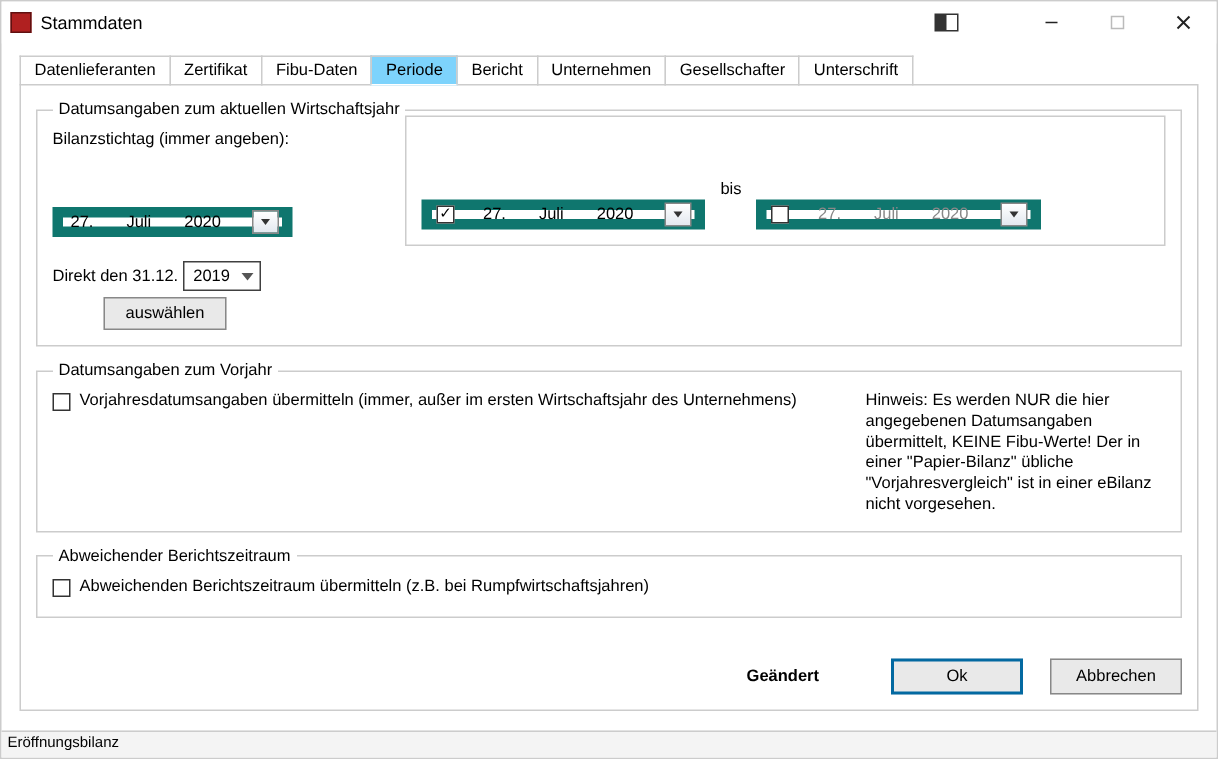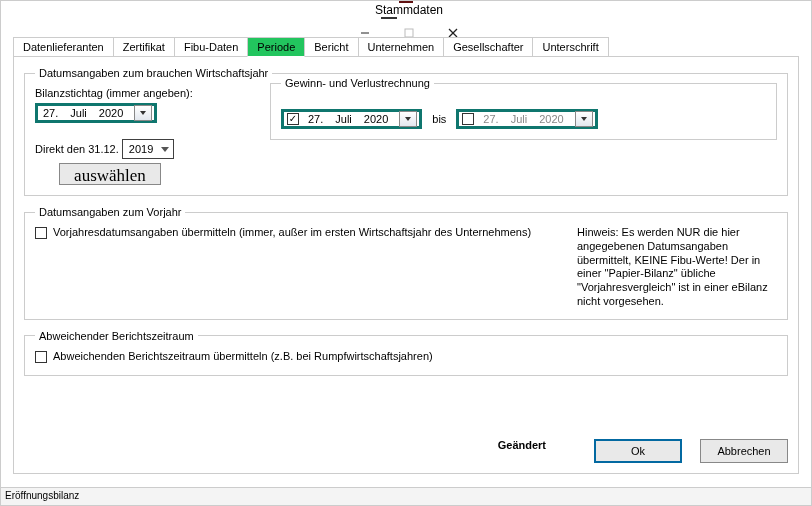--- a/index.html
+++ b/index.html
@@ -12,21 +12,20 @@
     height: 506px;
     overflow: hidden;
     border: 1px solid #ccc;
   }
   .titlebar {
     height: 28px;
     display: flex;
     align-items: center;
     padding: 0 0 0 6px;
     background: #fff;
-    flex-direction: column;
   }
   .titlebar .app-icon {
     width: 14px; height: 14px;
     background: #b02020;
     border: 1px solid #601010;
     margin-right: 6px;
   }
   .titlebar .title { flex: 1; font-size: 12px; }
   .titlebar .extra-icon {
     width: 16px; height: 12px;
@@ -62,21 +61,21 @@
     padding: 3px 9px;
     border: 1px solid #ccc;
     border-bottom: none;
     background: #fff;
     margin-right: -1px;
     cursor: default;
     color: #000;
     font-size: 11px;
   }
   .tab.active {
-    background: #22c55e;
+    background: #7dd3fc;
     position: relative;
     z-index: 2;
     border-bottom: 1px solid #fff;
   }
   .tabbody {
     border: 1px solid #ccc;
     margin-top: -1px;
     padding: 6px 10px 10px 10px;
     position: relative;
     z-index: 1;
@@ -95,25 +94,26 @@
   }
   fieldset > legend {
     font-size: 11px;
     padding: 0 4px;
   }
   .row { display: flex; align-items: flex-start; gap: 20px; }
   .label { margin-bottom: 4px; }
   .date-box {
     display: inline-flex;
     align-items: center;
-    border: 3px solid #0f766e;
+    border: 7px solid #0f766e;
     background: #fff;
     height: 20px;
     padding: 0 2px;
-    gap: 6px;
+    gap: 16px;
+    margin-top: 35px;
   }
   .date-box.disabled { color: #888; }
   .date-box .part { padding: 0 3px; }
   .date-box .cal-btn {
     width: 18px; height: 16px;
     border: 1px solid #888;
     background: linear-gradient(#fff,#e3e8ef);
     display: flex; align-items: center; justify-content: center;
     margin-left: 2px;
   }
@@ -155,22 +155,22 @@
     content: "";
     border-left: 4px solid transparent;
     border-right: 4px solid transparent;
     border-top: 5px solid #555;
     margin: 0 2px;
   }
   button.std {
     border: 1px solid #888;
     background: #e9e9e9;
     padding: 2px 14px;
-    font-family: Liberation Serif, serif;
-    font-size: 17px;
+    font-family: Liberation Sans, sans-serif;
+    font-size: 11px;
     height: 22px;
   }
   .check {
     display: inline-flex;
     align-items: flex-start;
     gap: 6px;
   }
   .check .box {
     width: 12px; height: 12px;
     border: 1px solid #333;
@@ -194,21 +194,21 @@
   .note {
     font-size: 11px;
     width: 200px;
     line-height: 1.25;
   }
   .footer {
     position: absolute;
     bottom: 10px;
     right: 10px;
     display: flex;
-    align-items: flex-start;
+    align-items: center;
     gap: 18px;
   }
   .footer .changed { font-weight: bold; margin-right: 30px; }
   button.ok {
     border: 2px solid #0369a1;
     background: #e9e9e9;
     width: 88px; height: 24px;
     font-family: inherit; font-size: 11px;
   }
   button.cancel {
@@ -262,21 +262,21 @@
     <div class="tab active">Periode</div>
     <div class="tab">Bericht</div>
     <div class="tab">Unternehmen</div>
     <div class="tab">Gesellschafter</div>
     <div class="tab">Unterschrift</div>
   </div>
 
   <div class="tabbody">
 
     <fieldset>
-      <legend>Datumsangaben zum brauchen Wirtschaftsjahr</legend>
+      <legend>Datumsangaben zum aktuellen Wirtschaftsjahr</legend>
       <div class="row">
         <div style="width:215px;">
           <div class="label">Bilanzstichtag (immer angeben):</div>
           <div class="date-box">
             <span class="part">27.</span>
             <span class="part">Juli</span>
             <span class="part">2020</span>
             <span class="cal-btn"></span>
           </div>
           <div style="margin-top:16px;">
@@ -284,21 +284,20 @@
             <span class="select">
                 <span>2019</span>
               </span>
           </div>
           <div style="margin-top:4px; text-align:center; width:150px;">
             <button class="std">auswählen</button>
           </div>
         </div>
 
         <fieldset class="inner sub-gw" style="margin-top:-10px;">
-          <legend>Gewinn- und Verlustrechnung</legend>
           <div class="gw-range">
             <div class="date-box">
               <span class="date-inner-check checked"></span>
               <span class="part">27.</span>
               <span class="part">Juli</span>
               <span class="part">2020</span>
               <span class="cal-btn"></span>
             </div>
             <span>bis</span>
             <div class="date-box disabled">

